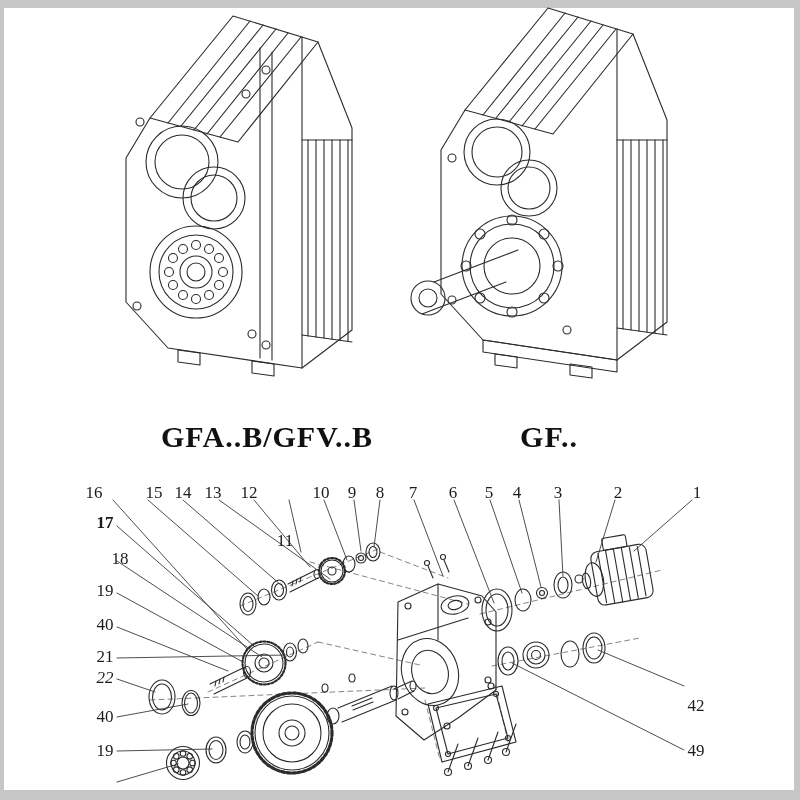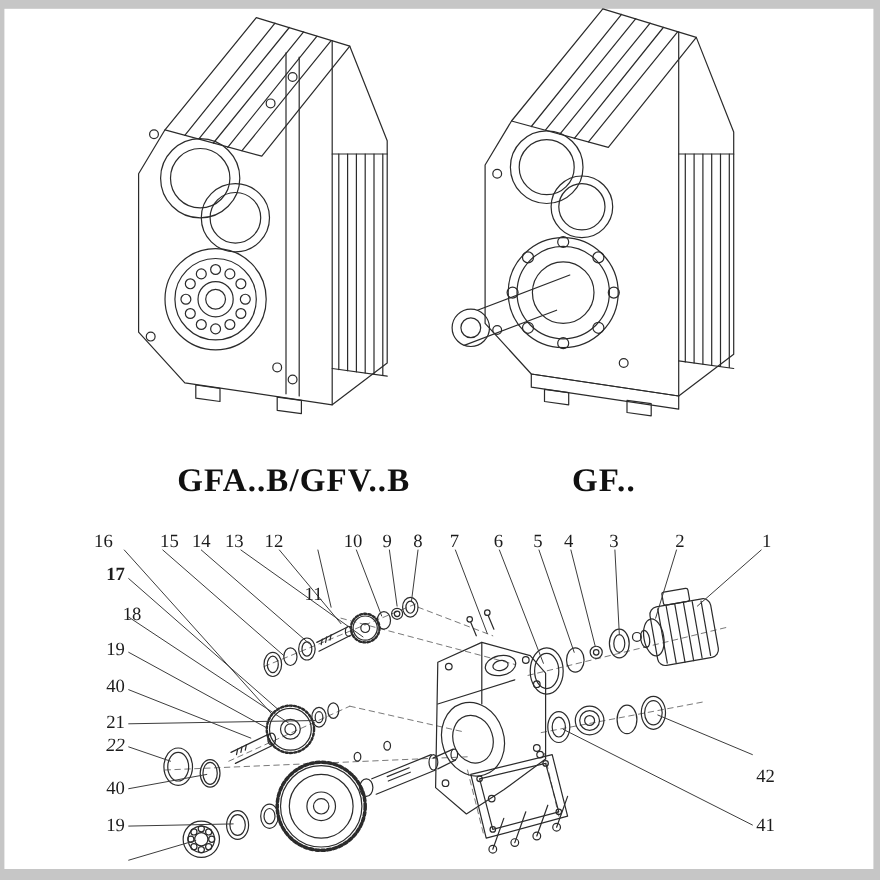--- a/index.html
+++ b/index.html
@@ -383,16 +383,16 @@
       <span class="callout" style="left: 105px; top: 522px; font-weight: bold;">17</span>
       <span class="callout" style="left: 105px; top: 558px; margin-left: 15px;">18</span>
       <span class="callout" style="left: 105px; top: 590px; font-family: Liberation Serif, serif;">19</span>
       <span class="callout" style="left: 105px; top: 624px;">40</span>
       <span class="callout" style="left: 105px; top: 656px;">21</span>
       <span class="callout" style="left: 105px; top: 677px; font-style: italic;">22</span>
       <span class="callout" style="left: 105px; top: 716px;">40</span>
       <span class="callout" style="left: 105px; top: 750px;">19</span>
       <span class="callout" style="left: 105px; top: 782px; margin-top: 34px;">25</span>
       <span class="callout" style="left: 696px; top: 705px;">42</span>
-      <span class="callout" style="left: 696px; top: 750px;">41</span>
+      <span class="callout" style="left: 696px; top: 750px;">49</span>
     </div>
 
 </div>
 
 </body></html>

